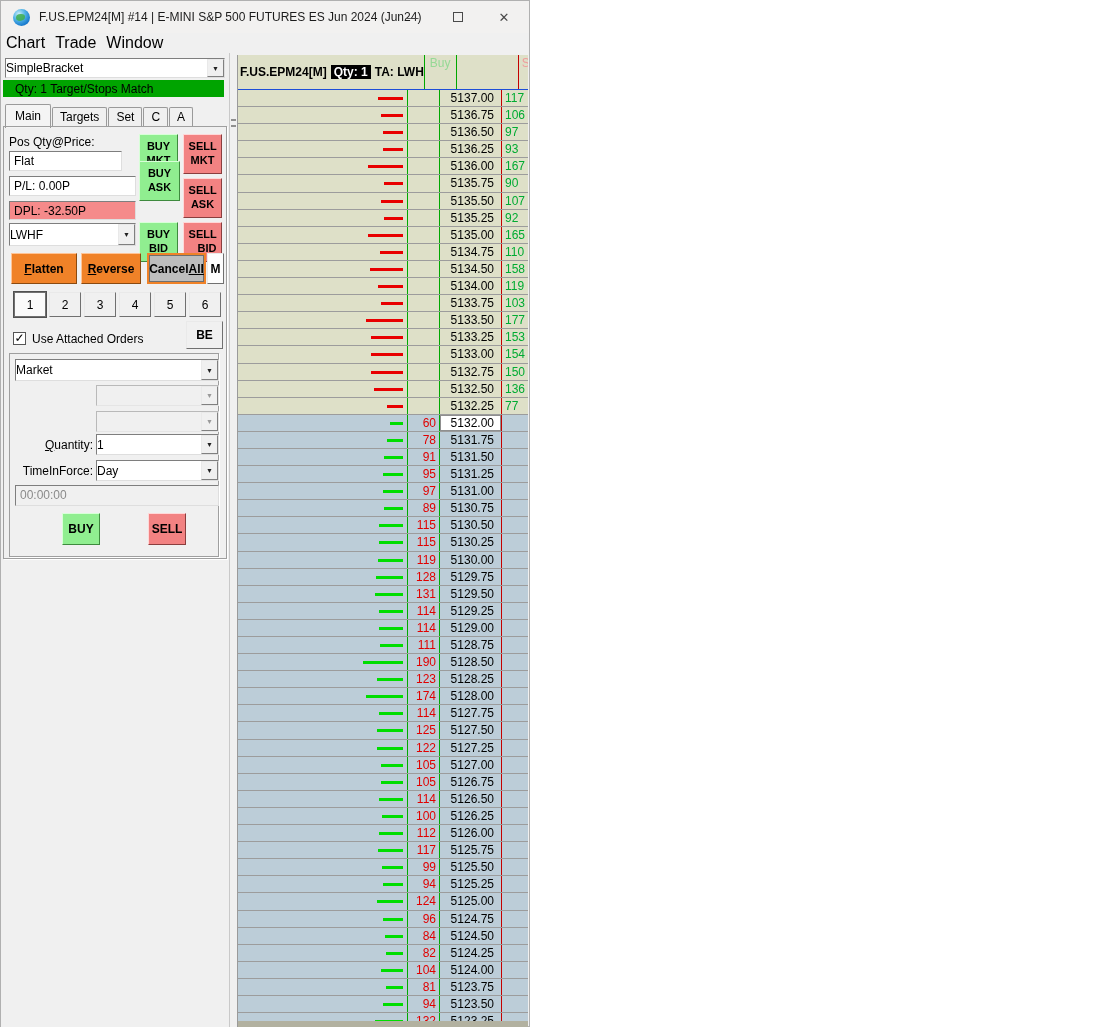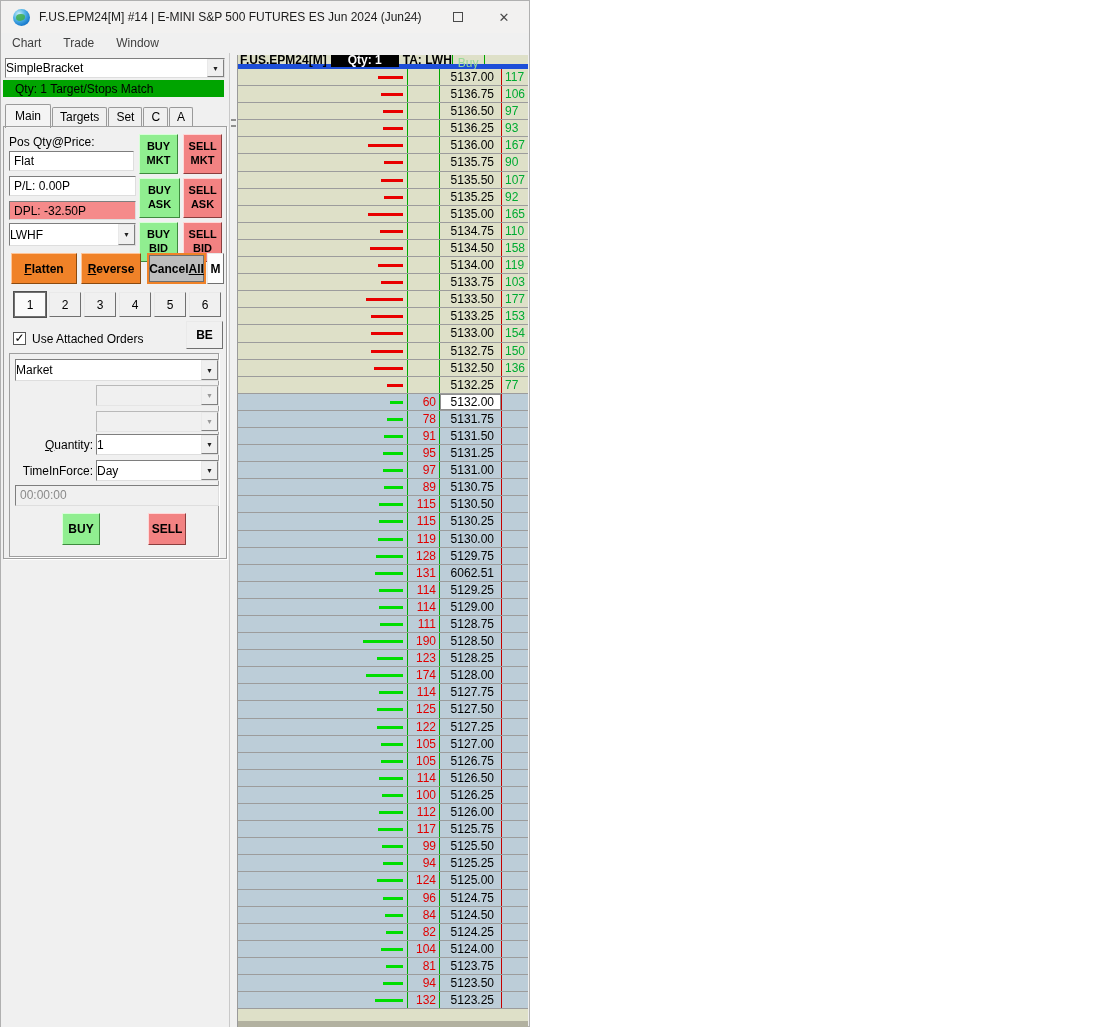--- a/index.html
+++ b/index.html
@@ -10,21 +10,21 @@
   .window{position:absolute;left:0;top:0;width:530px;height:1027px;background:#f0f0f0;border:1px solid #b0b0b0;}
   .titlebar{position:absolute;left:0;top:0;width:100%;height:32px;background:#f2f1f0;display:flex;align-items:center;}
   .app-icon{width:17px;height:17px;border-radius:50%;margin-left:12px;
     background:radial-gradient(circle at 35% 30%,#cfeef8 0%,#57b7e8 35%,#1c7fd0 70%,#135a9e 100%);position:relative;flex:0 0 auto;}
   .app-icon::after{content:"";position:absolute;left:3px;top:5px;width:9px;height:7px;border-radius:50% 40% 55% 45%;background:#3fae4c;opacity:.85;}
   .titletext{font-size:12px;color:#1b1b1b;margin-left:9px;white-space:nowrap;}
   .captions{position:absolute;right:2px;top:0;height:32px;display:flex;}
   .capbtn{width:46px;height:32px;display:flex;align-items:center;justify-content:center;color:#4a4a4a;font-size:13px;background:transparent;border:0;}
   .maxglyph{width:10px;height:10px;border:1px solid #4a4a4a;display:block;}
   .menubar{position:absolute;left:0;top:32px;width:228px;height:20px;display:flex;align-items:center;background:#f0f0f0;}
-  .menuitem{font-size:12px;color:#404040;padding:0 11px;}
+  .menuitem{font-size:16px;color:#000000;padding:0 5px;}
 
   
   .left-panel{position:absolute;left:0;top:52px;width:228px;height:975px;background:#f0f0f0;}
   .sunken{background:#fff;border:1px solid;border-color:#7e7e7e #dedede #dedede #7e7e7e;}
   .combo{position:absolute;background:#fff;border:1px solid;border-color:#7e7e7e #dedede #dedede #7e7e7e;font-size:12px;display:flex;align-items:center;}
   .combo .val{flex:1;padding-left:0;white-space:nowrap;overflow:hidden;color:#000;}
   .combo .arrowbox{width:17px;align-self:stretch;background:#f0f0f0;border:1px solid;border-color:#e9e9e9 #808080 #808080 #e9e9e9;display:flex;align-items:center;justify-content:center;font-size:7px;color:#222;}
   .combo.disabled{background:#f0f0f0;border-color:#b9b9b9 #e5e5e5 #e5e5e5 #b9b9b9;}
   .combo.disabled .arrowbox{color:#9a9a9a;}
   .banner{position:absolute;left:2px;top:27px;width:221px;height:17px;display:flex;align-items:center;padding-left:12px;font-size:12px;color:#000;}
@@ -49,23 +49,23 @@
   .preset.active{background:#fafafa;border-color:#707070;border-width:1px;box-shadow:inset 0 0 0 1px #fafafa, 0 0 0 1px #505050;}
   .checkbox{position:absolute;left:12px;top:279px;width:13px;height:13px;background:#fff;border:1px solid #555;font-size:12px;line-height:11px;text-align:center;color:#000;}
   u{text-decoration:underline;}
 
   
   .splitter{position:absolute;left:228px;top:52px;width:8px;height:975px;background:#f0f0f0;border-left:1px solid #c9c9c9;}
   .splitter .grip{position:absolute;left:1px;width:5px;height:2px;background:#8f8f8f;}
 
   
   .ladder{position:absolute;left:236px;top:54px;width:291px;height:973px;overflow:hidden;border-left:1px solid #9a9a9a;background:var(--ladder-sell-bg);}
-  .lheader{height:14px;display:flex;background:var(--ladder-sell-bg);border-bottom:5px solid #1d4ed8;font-size:12px;}
+  .lheader{height:35px;display:flex;background:var(--ladder-sell-bg);border-bottom:1px solid #1d4ed8;font-size:12px;}
   .lheader .hinfo{flex:0 0 169px;display:flex;align-items:center;white-space:nowrap;font-weight:bold;color:#000;padding-left:2px;}
-  .qtybadge{background:#000;color:#fff;padding:0 17px;margin:0 4px;font-weight:bold;}
+  .qtybadge{background:#000;color:#fff;padding:0 3px;margin:0 4px;font-weight:bold;}
   .lheader .hbuy{flex:0 0 32px;border-left:1px solid var(--grid-green);color:var(--buy-header);padding:1px 0 0 5px;}
   .lheader .hprice{flex:0 0 62px;border-left:1px solid var(--grid-green);}
   .lheader .hsell{flex:0 0 28px;border-left:1px solid var(--grid-red);border-right:1px solid var(--grid-red);color:var(--sell-header);padding:1px 0 0 3px;}
   .lrows{position:relative;}
   .lrow{height:17.1px;display:flex;border-bottom:1px solid #9c9c9c;font-size:12px;}
   .lrow.sell{background:var(--ladder-sell-bg);}
   .lrow.buy{background:var(--ladder-buy-bg);}
   .cell{overflow:hidden;white-space:nowrap;}
   .bars{flex:0 0 169px;position:relative;}
   .bar{position:absolute;right:4px;top:7px;height:3px;}
@@ -118,39 +118,39 @@
         <span class="tab active">Main</span>
         <span class="tab">Targets</span>
         <span class="tab">Set</span>
         <span class="tab">C</span>
         <span class="tab">A</span>
       </div>
 
       <div class="groupbox" style="left:2px;top:73px;width:224px;height:433px;"></div>
 
       <span class="lbl" style="left:8px;top:82px;">Pos Qty@Price:</span>
-      <div class="field sunken" style="left:8px;top:98px;width:125px;height:20px;">Flat</div>
+      <div class="field sunken" style="left:8px;top:98px;width:113px;height:20px;">Flat</div>
 
       <button class="tradebtn greenbtn" style="left:138px;top:81px;width:39px;height:40px;">BUY MKT</button>
       <button class="tradebtn redbtn" style="left:182px;top:81px;width:39px;height:40px;">SELL MKT</button>
 
       <div class="field sunken" style="left:8px;top:123px;width:127px;height:20px;">P/L: 0.00P</div>
 
-      <button class="tradebtn greenbtn" style="left:138px;top:125px;width:41px;height:40px;">BUY ASK</button>
+      <button class="tradebtn greenbtn" style="left:138px;top:108px;width:41px;height:40px;">BUY ASK</button>
       <button class="tradebtn redbtn" style="left:182px;top:125px;width:39px;height:40px;">SELL ASK</button>
 
       <div class="field sunken" style="left:8px;top:148px;width:127px;height:19px;background:var(--dpl-pink);">DPL: -32.50P</div>
 
       <div class="combo" style="left:8px;top:170px;width:127px;height:23px;">
         <span class="val">LWHF</span>
         <span class="arrowbox">▼</span>
       </div>
 
       <button class="tradebtn greenbtn" style="left:138px;top:169px;width:39px;height:40px;">BUY BID</button>
-      <button class="tradebtn redbtn" style="left:182px;top:169px;width:39px;height:40px;">SELL BID</button>
+      <button class="tradebtn redbtn" style="left:182px;top:169px;width:39px;height:40px;text-align:right;">SELL BID</button>
 
       <button class="orangebtn" style="left:10px;top:200px;width:66px;height:31px;"><u>F</u>latten</button>
       <button class="orangebtn" style="left:80px;top:200px;width:60px;height:31px;"><u>R</u>everse</button>
       <button class="graybtn" style="left:148px;top:202px;width:55px;height:27px;">Cancel<u>All</u></button>
       <button class="winbtn" style="left:206px;top:200px;width:17px;height:31px;">M</button>
 
       <button class="preset active" style="left:13px;">1</button>
       <button class="preset" style="left:48px;">2</button>
       <button class="preset" style="left:83px;">3</button>
       <button class="preset" style="left:118px;">4</button>
@@ -441,21 +441,21 @@
             </div>
     <div class="cell buyc">128</div>
     <div class="cell pricec">5129.75</div>
     <div class="cell sellc"></div>
   </div>
           <div class="lrow buy">
     <div class="cell bars">
               <span class="bar" style="width: 28px;"></span>
             </div>
     <div class="cell buyc">131</div>
-    <div class="cell pricec">6062.51</div>
+    <div class="cell pricec">5129.50</div>
     <div class="cell sellc"></div>
   </div>
           <div class="lrow buy">
     <div class="cell bars">
               <span class="bar" style="width: 24px;"></span>
             </div>
     <div class="cell buyc">114</div>
     <div class="cell pricec">5129.25</div>
     <div class="cell sellc"></div>
   </div>

